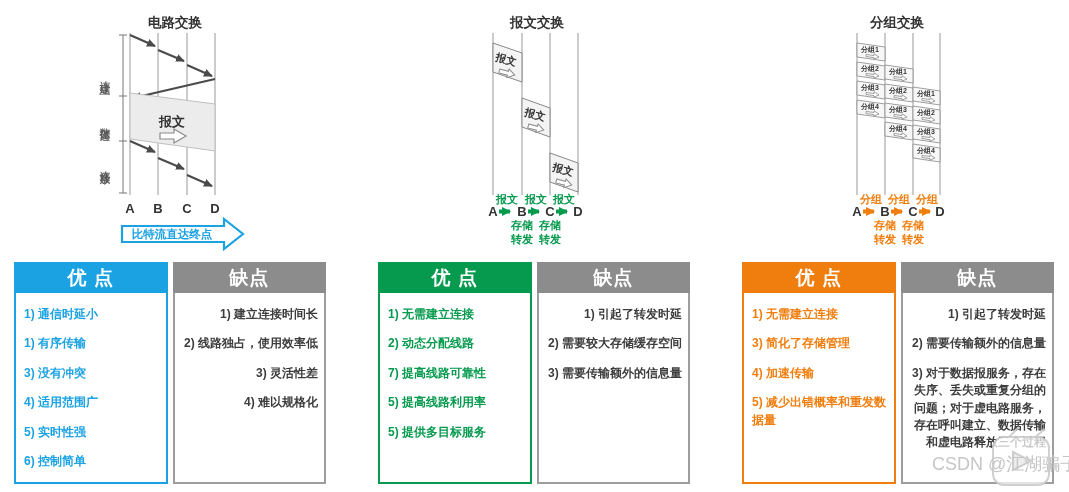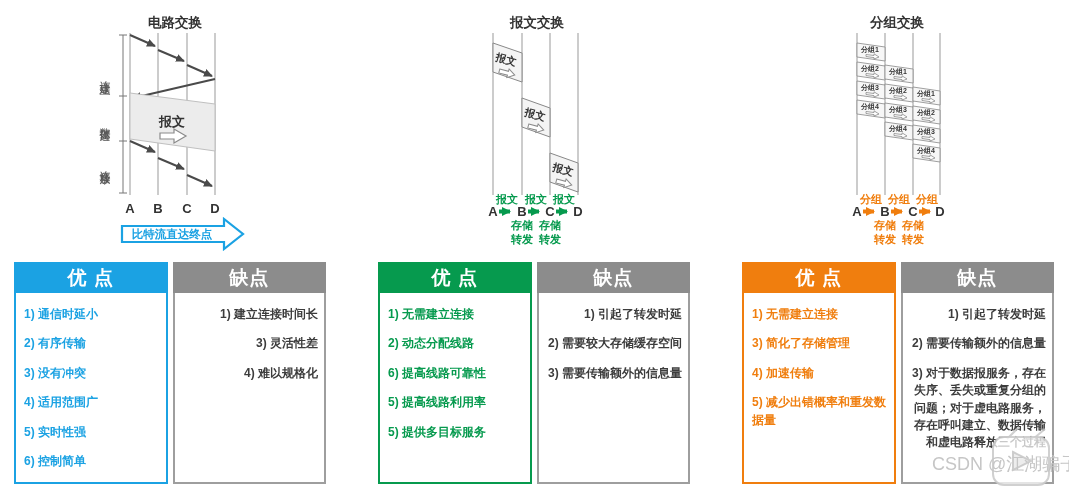--- a/index.html
+++ b/index.html
@@ -252,44 +252,45 @@
     <text x="143" y="238">转发</text>
     <text x="171" y="238">转发</text>
   </g>
 </svg>
 
 <div class="tgroup" style="left:14px;">
   <div class="tcol pros-blue">
     <div class="thead">优 点</div>
     <div class="tbody">
       <div class="item">1) 通信时延小</div>
-      <div class="item">2) 有序传输</div>
+      <div class="item">1) 有序传输</div>
       <div class="item">3) 没有冲突</div>
       <div class="item">4) 适用范围广</div>
       <div class="item">5) 实时性强</div>
       <div class="item">6) 控制简单</div>
     </div>
   </div>
   <div class="tcol cons">
     <div class="thead">缺点</div>
     <div class="tbody">
       <div class="item">1) 建立连接时间长</div>
+      <div class="item">2) 线路独占，使用效率低</div>
       <div class="item">3) 灵活性差</div>
       <div class="item">4) 难以规格化</div>
     </div>
   </div>
 </div>
 
 <div class="tgroup" style="left:378px;">
   <div class="tcol pros-green">
     <div class="thead">优 点</div>
     <div class="tbody">
       <div class="item">1) 无需建立连接</div>
       <div class="item">2) 动态分配线路</div>
-      <div class="item">6) 提高线路可靠性</div>
+      <div class="item">7) 提高线路可靠性</div>
       <div class="item">5) 提高线路利用率</div>
       <div class="item">5) 提供多目标服务</div>
     </div>
   </div>
   <div class="tcol cons">
     <div class="thead">缺点</div>
     <div class="tbody">
       <div class="item">1) 引起了转发时延</div>
       <div class="item">2) 需要较大存储缓存空间</div>
       <div class="item">3) 需要传输额外的信息量</div>

